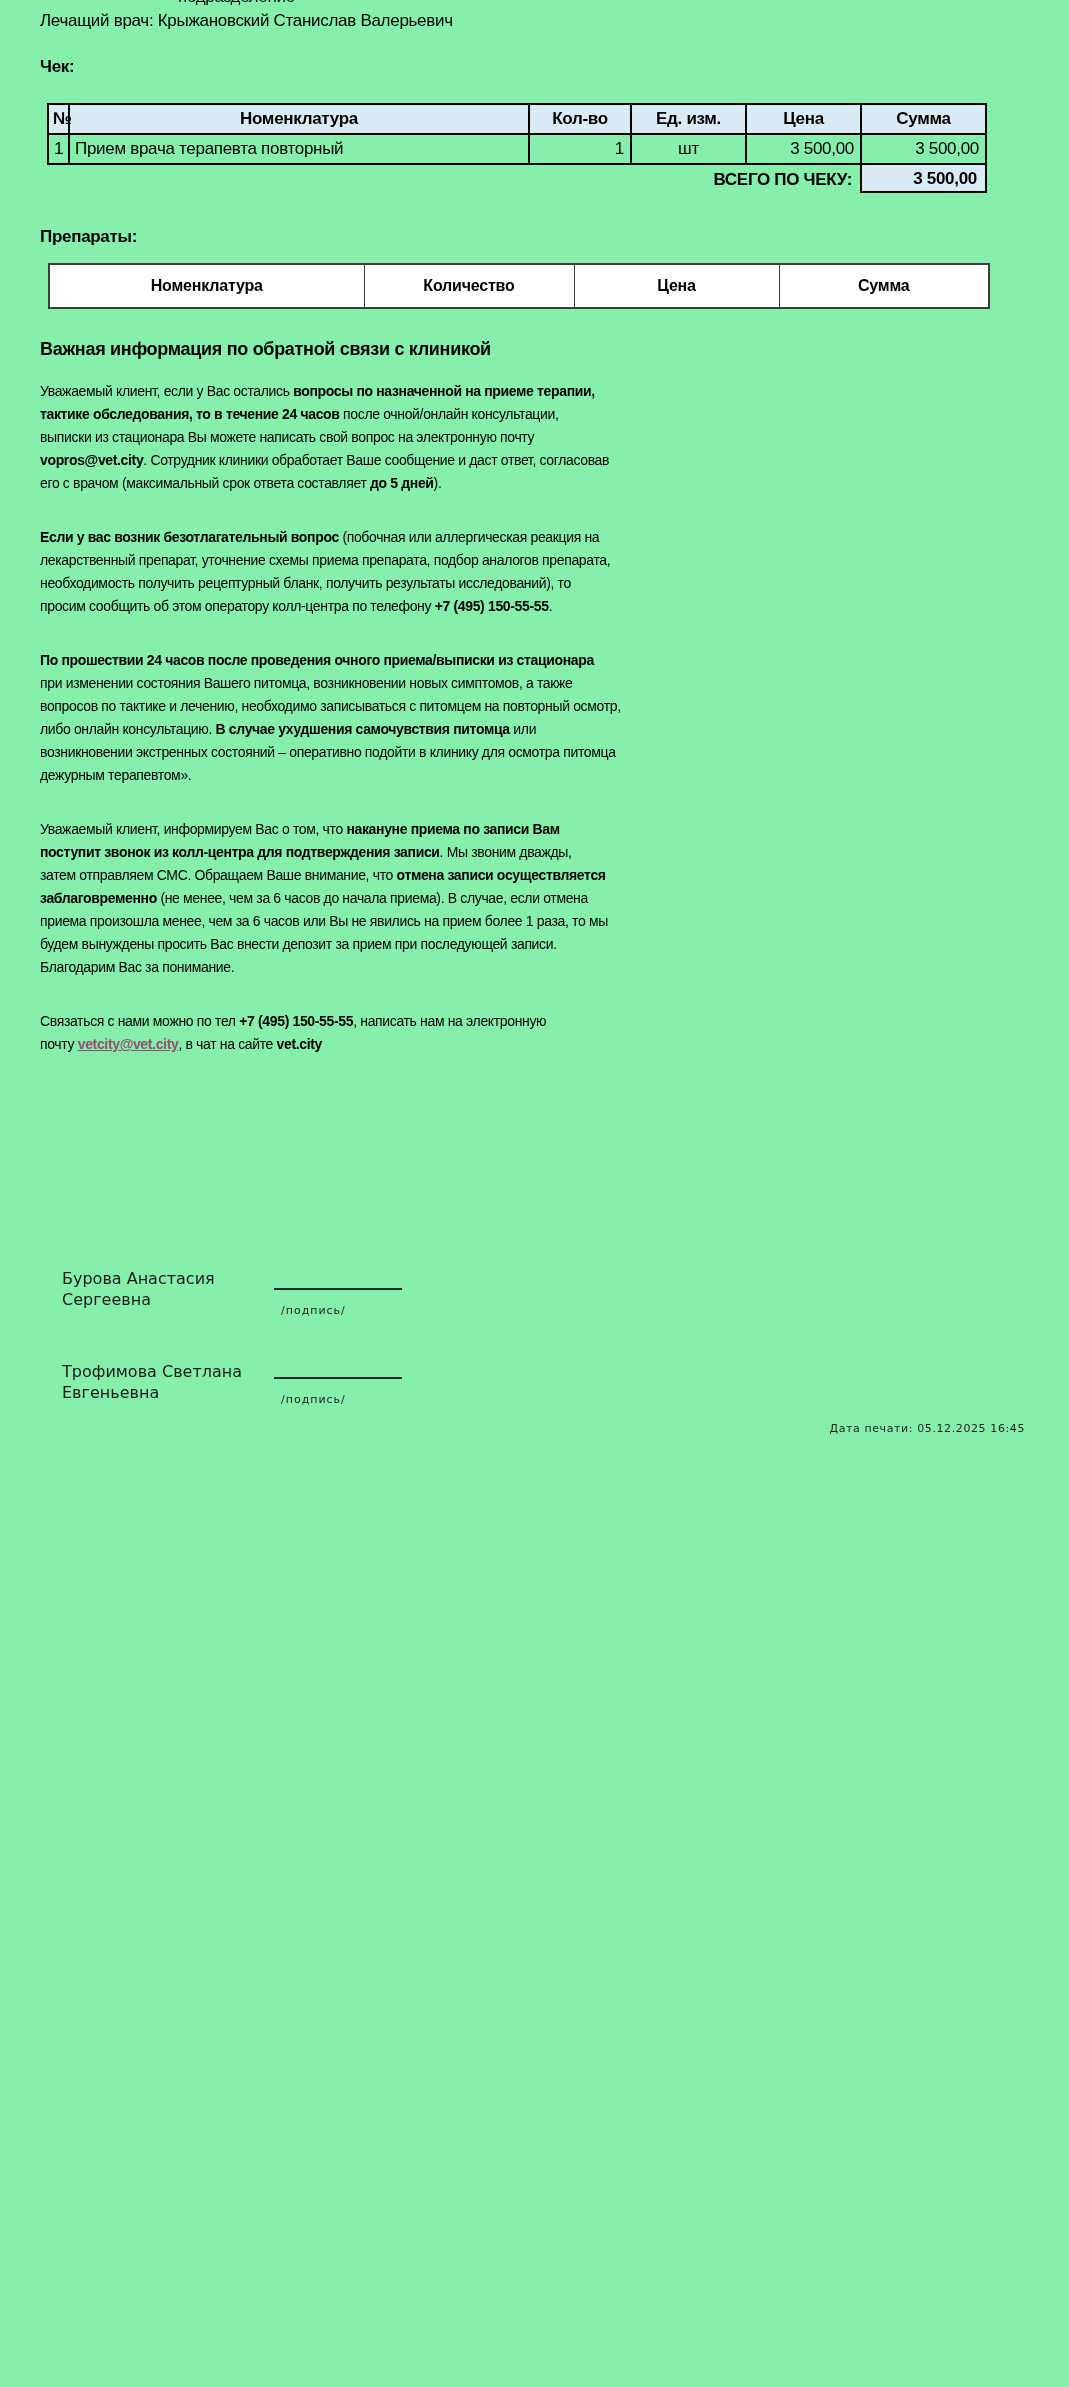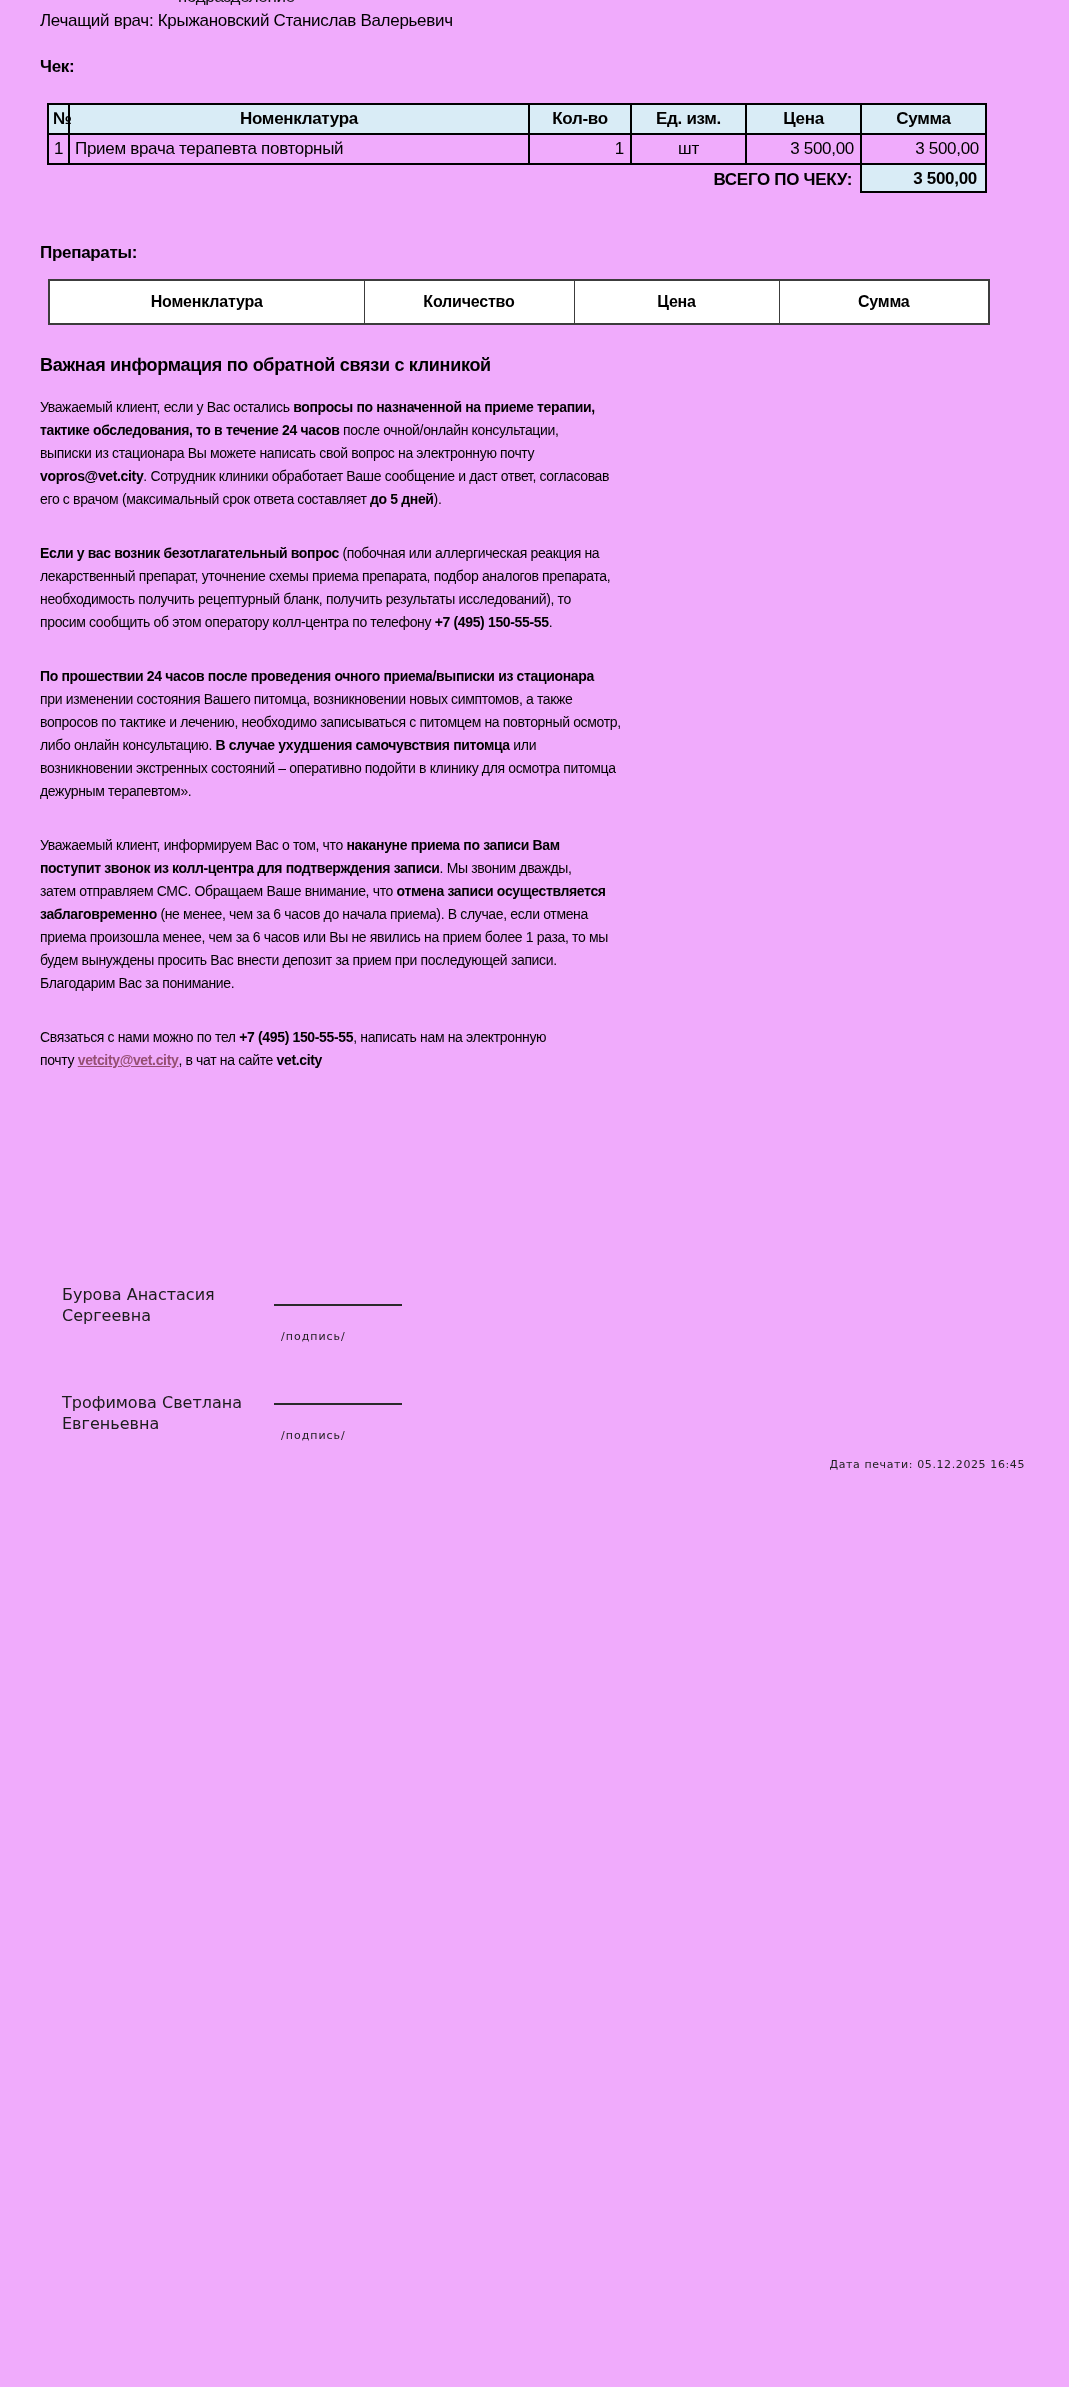--- a/index.html
+++ b/index.html
@@ -1,17 +1,17 @@
 <!DOCTYPE html>
 <html lang="ru"><head>
 <meta charset="utf-8">
 <style>
   html,body{margin:0;padding:0;background:#ffffff;}
   .page{
-    width:1069px;min-height:2387px;background:#f0abfc;box-sizing:border-box;
+    width:1069px;min-height:2387px;background:#86efac;box-sizing:border-box;
     padding:0 44px 4px 40px;position:relative;
     font-family:"Liberation Sans",sans-serif;color:#000;
   }
   
   .clip-line{height:9px;overflow:hidden;position:relative;}
   .clip-line span{position:absolute;top:-13px;left:138px;font-size:17px;letter-spacing:-0.3px;color:#111;}
   .doctor-line{font-size:17px;letter-spacing:-0.3px;margin:2px 0 0 0;}
   .sec-title{font-size:17px;font-weight:bold;letter-spacing:-0.3px;margin:26px 0 0 0;}
   
   table{border-collapse:collapse;table-layout:fixed;}
@@ -33,21 +33,21 @@
   .body-p .b{font-weight:bold;}
   .body-p:last-child{margin-bottom:0;}
   .email-link{color:#954F72;text-decoration:underline;font-weight:bold;}
   
   .sig-section{margin-top:212px;font-family:"DejaVu Sans",sans-serif;}
   .sig-row{display:flex;align-items:flex-start;margin-left:22px;}
   .sig-row + .sig-row{margin-top:40px;align-items:center;}
   .sig-name{width:212px;font-size:16px;line-height:21px;color:#1c1c1c;}
   .sig-col{padding-top:2px;}
   .sig-line{width:128px;height:18px;border-bottom:2px solid #2a2a2a;}
-  .sig-caption{font-size:11px;color:#1c1c1c;letter-spacing:1px;margin-top:24px;padding-left:7px;}
+  .sig-caption{font-size:11px;color:#1c1c1c;letter-spacing:1px;margin-top:14px;padding-left:7px;}
   
   .print-date{margin-top:16px;text-align:right;font-family:"DejaVu Sans",sans-serif;
               font-size:11px;letter-spacing:0.6px;color:#222;padding-right:0;}
 </style>
 </head>
 <body>
 
 <div class="page">
 
   <div class="clip-line">
@@ -84,21 +84,21 @@
       <td class="cell c-right">3 500,00</td>
       <td class="cell c-right">3 500,00</td>
     </tr>
     <tr>
       <td colspan="5" class="total-label">ВСЕГО ПО ЧЕКУ:</td>
       <td class="total-value">3 500,00</td>
     </tr>
   </tbody>
     </table>
 
-  <p class="sec-title" style="margin-top:50px;">Препараты:</p>
+  <p class="sec-title" style="margin-top:34px;">Препараты:</p>
 
   <table class="drugs-table">
     <colgroup>
       <col style="width:315px">
         <col style="width:210px">
         <col style="width:205px">
         <col style="width:210px">
     </colgroup>
     <tbody>
         <tr>

